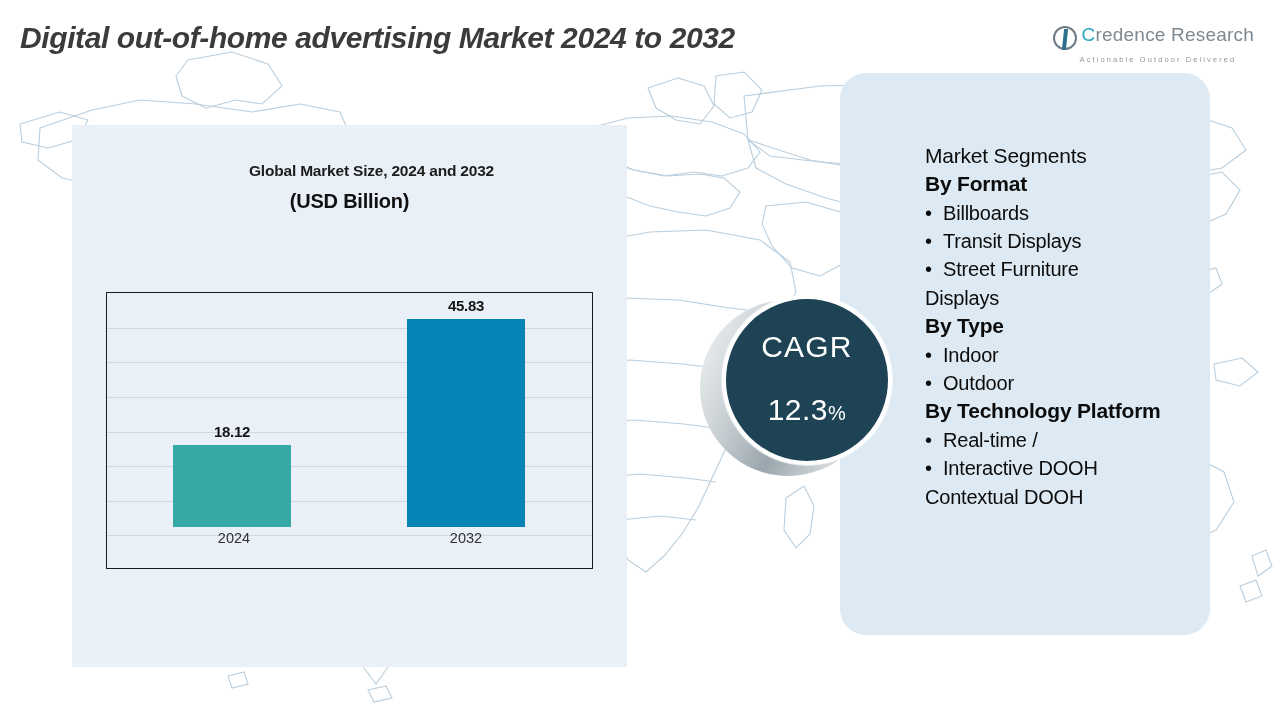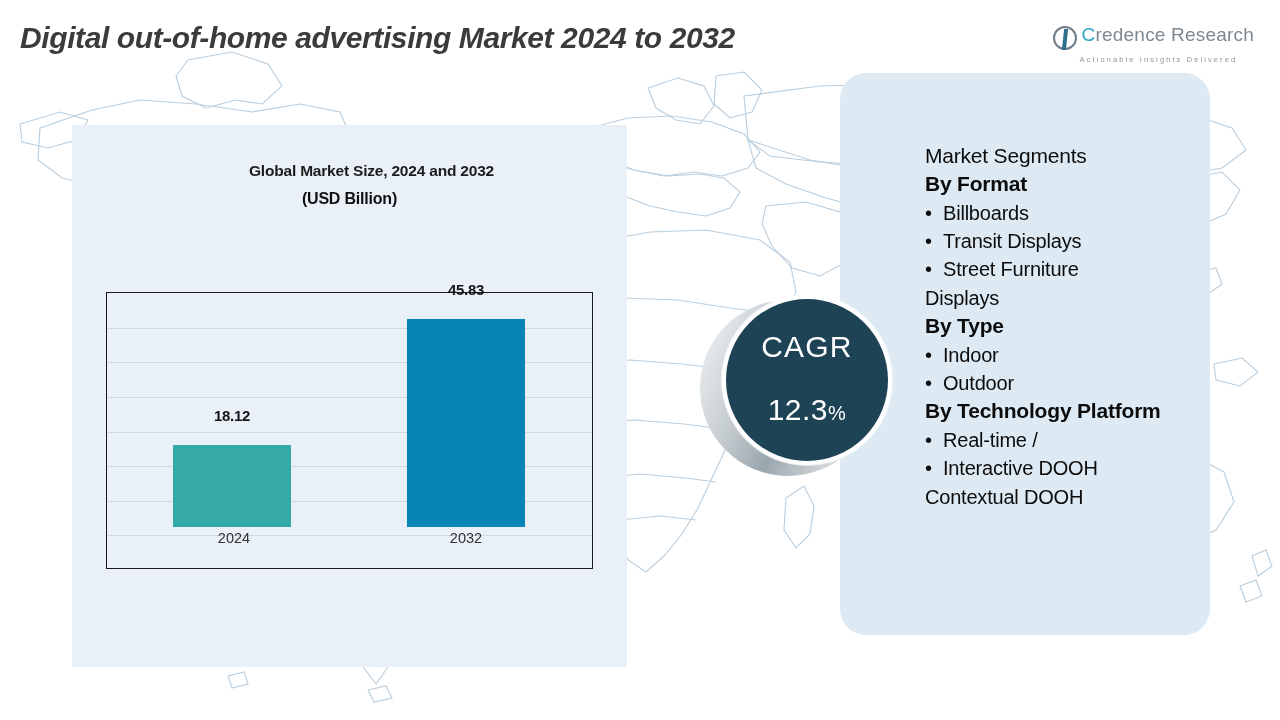--- a/index.html
+++ b/index.html
@@ -51,39 +51,39 @@
     background:#e9f0f8; z-index:2;
   }
   .chart-title {
     position:absolute; left:72px; top:162px; width:555px; z-index:5;
     text-align:center; font-size:15.5px; font-weight:bold; color:#1c1c1c;
     letter-spacing:-0.2px;
     padding-left:44px;
   }
   .chart-subtitle {
     position:absolute; left:72px; top:190px; width:555px; z-index:5;
-    text-align:center; font-size:16px; font-weight:bold; color:#111;
+    text-align:center; font-size:20px; font-weight:bold; color:#111;
     letter-spacing:-0.2px;
   }
 
   
   .plot {
     position:absolute; left:106px; top:292px; width:487px; height:277px;
     border:1.4px solid #1a1a1a; z-index:4;
   }
   .gridlines { position:absolute; inset:0; }
   .gridlines i {
     position:absolute; left:0; right:0; height:1px; background:#cfd8de; display:block;
   }
   .bars {
     position:absolute; left:0; right:0; top:0; bottom:41px;
   }
   .barcol {
     position:absolute; bottom:0; width:118px;
-    display:flex; flex-direction:column; justify-content:flex-end; align-items:center;gap:16px;
+    display:flex; flex-direction:column; justify-content:flex-end; align-items:center;
   }
   .barcol.c0 { left:66px; }
   .barcol.c1 { left:300px; }
   .bar-value {
     font-size:15px; font-weight:bold; color:#141414;
     margin-bottom:5px; letter-spacing:-0.3px;
   }
   .bar-rect { width:118px; }
   .axis-labels { position:absolute; left:0; right:0; bottom:8px; height:30px; }
   .axis-label {
@@ -202,21 +202,21 @@
 <div class="page-title">Digital out-of-home advertising Market 2024 to 2032</div>
 
 <div class="logo">
   <div class="logo-row">
     <div class="logo-mark">
       <span class="ring"></span>
         <span class="bar"></span>
     </div>
     <div class="logo-text"><span class="c">C</span><span>redence Research</span></div>
   </div>
-  <div class="logo-tag">Actionable Insights Delivered</div>
+  <div class="logo-tag">Actionable Outdoor Delivered</div>
 </div>
 
 <div class="left-panel"></div>
 <div class="chart-title">Global Market Size, 2024 and 2032</div>
 <div class="chart-subtitle">(USD Billion)</div>
 
 <div class="plot">
   <div class="gridlines">
       <i style="top: 35px;"></i>
       <i style="top: 69px;"></i>

